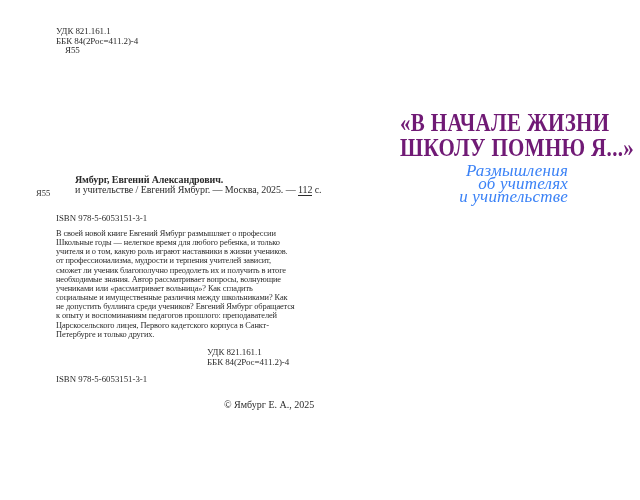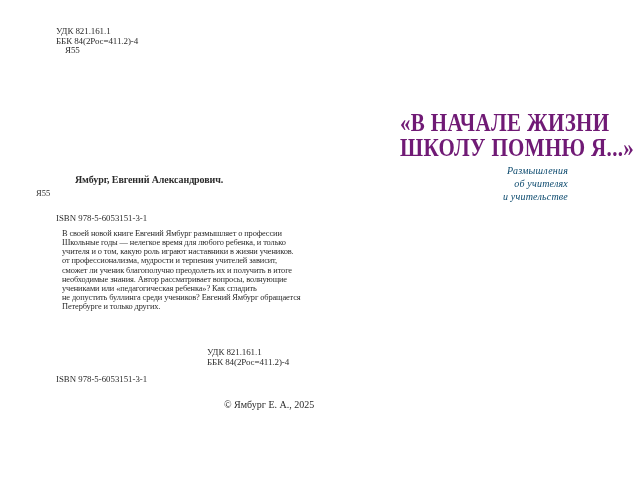--- a/index.html
+++ b/index.html
@@ -41,21 +41,21 @@
   .catalog-card .heading { font-weight: bold; }
   .pages-underline { border-bottom: 0.8px solid #2b2b2b; }
 
   .isbn-top {
     left: 56px; top: 213px;
     font-size: 8.8px;
     white-space: nowrap;
   }
 
   .annotation {
-    left: 62px; top: 229px;
+    left: 56px; top: 229px;
     font-size: 8.4px; line-height: 9.15px;
     letter-spacing: -0.12px;
     white-space: nowrap;
   }
 
   .udk-bottom {
     left: 207px; top: 348px;
     font-size: 9px; line-height: 9.8px;
     letter-spacing: -0.1px;
     white-space: nowrap;
@@ -84,54 +84,58 @@
   .book-title .t-line {
     white-space: nowrap;
     transform: scaleX(0.84);
     transform-origin: left center;
   }
 
   .book-subtitle {
     right: 72px; top: 164px;
     text-align: right;
     font-style: italic;
-    font-size: 10px; line-height: 13.2px;
-    color: #0c4a6e;
+    font-size: 17px; line-height: 13.2px;
+    color: #3b82f6;
     letter-spacing: 0.2px;
   }
   .book-subtitle div { white-space: nowrap; }
 </style>
 </head>
 <body>
 
 <div class="spread">
 
   <div class="abs udk-top">
     <div>УДК 821.161.1</div>
     <div>ББК 84(2Рос=411.2)-4</div>
     <div class="sign">Я55</div>
   </div>
 
   <div class="abs margin-code">Я55</div>
 
   <div class="abs catalog-card">
     <div class="heading">Ямбург, Евгений Александрович.</div>
+    <div><span>и учительстве / Евгений Ямбург. — Москва, 2025. — </span><span class="pages-underline">112</span><span> с.</span></div>
   </div>
 
   <div class="abs isbn-top">ISBN 978-5-6053151-3-1</div>
 
   <div class="abs annotation">
     <div>В своей новой книге Евгений Ямбург размышляет о профессии</div>
     <div>Школьные годы — нелегкое время для любого ребенка, и только</div>
     <div>учителя и о том, какую роль играют наставники в жизни учеников.</div>
     <div>от профессионализма, мудрости и терпения учителей зависит,</div>
     <div>сможет ли ученик благополучно преодолеть их и получить в итоге</div>
     <div>необходимые знания. Автор рассматривает вопросы, волнующие</div>
-    <div>учениками или «педагогическая ребенка»? Как сгладить</div>
+    <div>учениками или «рассматривает вольница»? Как сгладить</div>
+    <div>социальные и имущественные различия между школьниками? Как</div>
     <div>не допустить буллинга среди учеников? Евгений Ямбург обращается</div>
+    <div>к опыту и воспоминаниям педагогов прошлого: преподавателей</div>
+    <div>Царскосельского лицея, Первого кадетского корпуса в Санкт-</div>
     <div>Петербурге и только других.</div>
   </div>
 
   <div class="abs udk-bottom">
     <div>УДК 821.161.1</div>
     <div>ББК 84(2Рос=411.2)-4</div>
   </div>
 
   <div class="abs isbn-bottom">ISBN 978-5-6053151-3-1</div>
 

